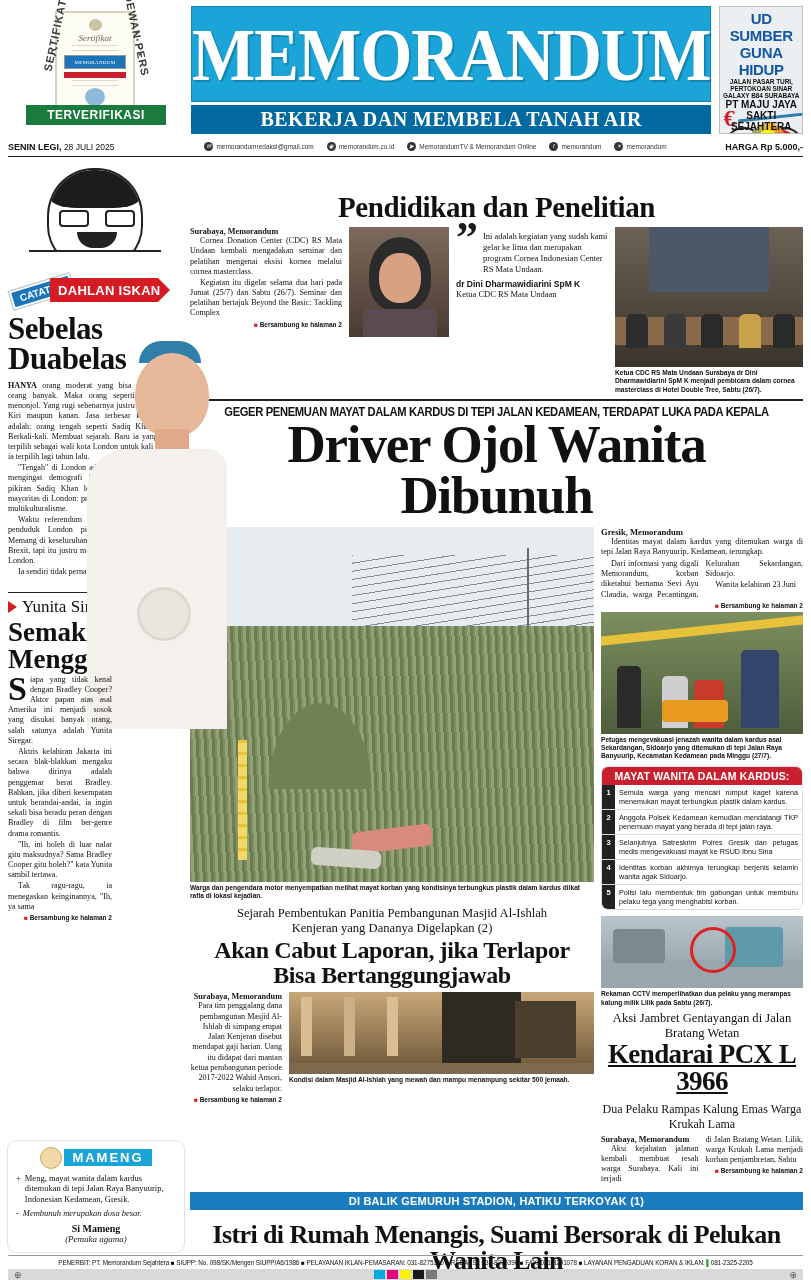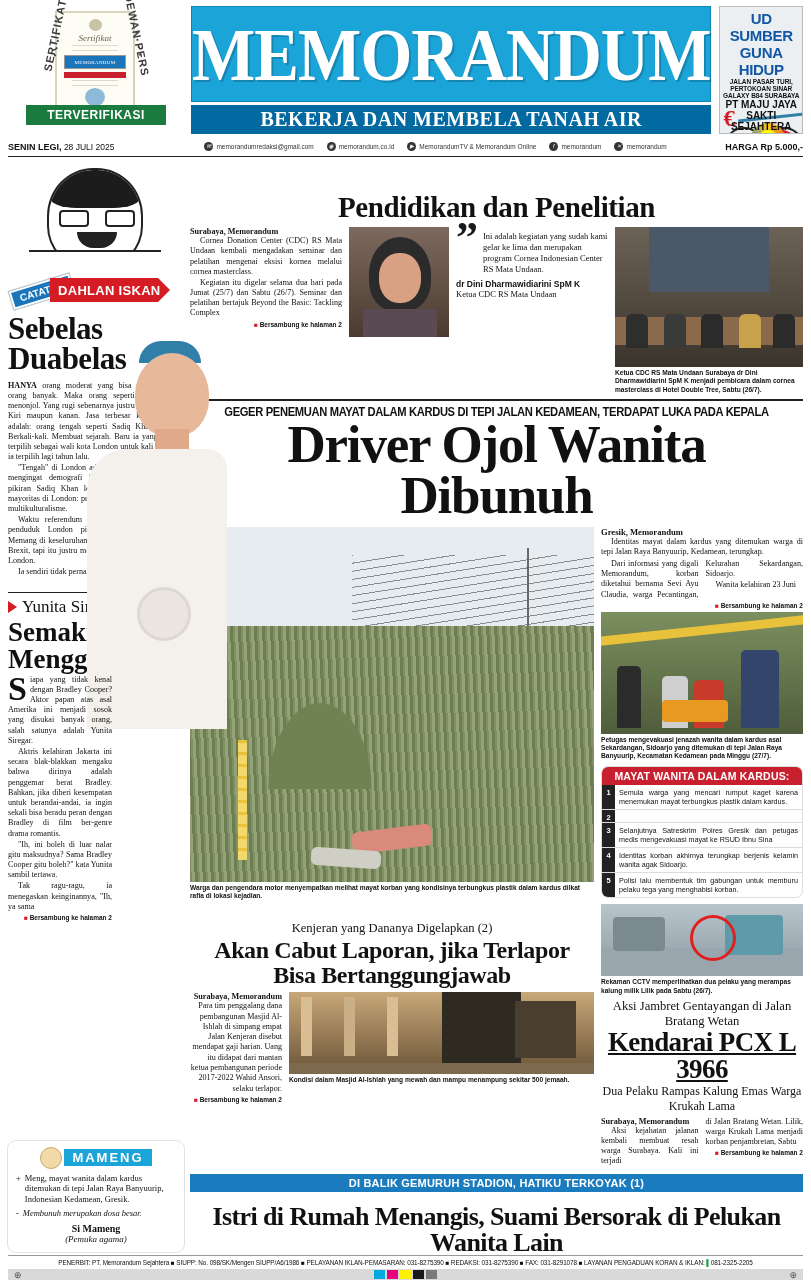--- a/index.html
+++ b/index.html
@@ -205,21 +205,21 @@
   .bl-row{ display:flex; border-bottom:1px solid #dcdcdc; }
   .bl-row:last-child{border-bottom:none;}
   .bl-n{ width:13px; background:#222; color:#fff; font-family:"Liberation Sans",sans-serif;
      font-size:7.5px; font-weight:bold; display:flex; justify-content:center; padding-top:3px;}
   .bl-t{ flex:1; padding:3px 4px; font-family:"Liberation Sans",sans-serif; font-size:7.2px; line-height:1.25; text-align:justify;}
 
   .cctv{ width:100%; height:72px; background:linear-gradient(#b9c5cc,#8d9aa3); position:relative; overflow:hidden; margin-top:6px;}
   .circ{position:absolute;left:44%;top:14%;width:46px;height:46px;border:3px solid #e02020;border-radius:50%;}
   .jam-kick{ text-align:center; font-family:"Liberation Serif",serif; font-size:12.6px; margin-top:4px;}
   .jam-head{ text-align:center; font-family:"Liberation Serif",serif; font-weight:bold; font-size:27px; line-height:1; letter-spacing:-.6px;text-decoration:underline;}
-  .jam-sub{ text-align:center; font-family:"Liberation Serif",serif; font-size:12px; margin-top:1px;}
+  .jam-sub{ text-align:center; font-family:"Liberation Serif",serif; font-size:12px; margin-top:7px;}
 
   .bottom-band{ background:#1b7bbf; color:#fff; text-align:center; font-family:"Liberation Sans",sans-serif;
      font-weight:bold; font-size:11px; padding:3px 0; letter-spacing:.2px; margin-top:6px;}
   .bot-head{ text-align:center; font-family:"Liberation Serif",serif; font-weight:bold; font-size:26px;
      line-height:1; margin-top:12px; letter-spacing:-.6px;}
 
   .footer{ position:absolute; left:8px; bottom:0; width:795px; }
   .foot-line{ border-top:1px solid #999; }
   .foot-txt{ text-align:center; font-family:"Liberation Sans",sans-serif; font-size:6.4px; padding:3px 0; letter-spacing:-.1px;}
   .foot-bar{ height:11px; background:#d9d9d9; display:flex; align-items:center; justify-content:center; gap:2px; position:relative;}
@@ -449,21 +449,21 @@
             <div class="pole"></div>
             <div class="grassy"></div>
             <div class="banan"></div>
             <div class="ladder"></div>
             <div class="tarp"></div>
             <div class="tarp2"></div>
           </div>
           <div class="cap">Warga dan pengendara motor menyempatkan melihat mayat korban yang kondisinya terbungkus plastik dalam kardus dilkat rafia di lokasi kejadian.</div>
 
           <div class="midhead-kick">
-            <br>
+            <span>Sejarah Pembentukan Panitia Pembangunan Masjid Al-Ishlah</span><br>
             <span>Kenjeran yang Dananya Digelapkan (2)</span>
           </div>
           <div class="midhead">
             <span>Akan Cabut Laporan, jika Terlapor</span><br>
             <span>Bisa Bertanggungjawab</span>
           </div>
 
           <div class="mid-grid">
             <div class="mid-c1">
               <div class="lead">Surabaya, Memorandum</div>
@@ -506,20 +506,21 @@
           <div class="cap">Petugas mengevakuasi jenazah wanita dalam kardus asal Sekardangan, Sidoarjo yang ditemukan di tepi Jalan Raya Banyuurip, Kecamatan Kedamean pada Minggu (27/7).</div>
 
           <div class="boxlist">
             <div class="boxlist-h">MAYAT WANITA DALAM KARDUS:</div>
             <div class="bl-row">
               <div class="bl-n">1</div>
               <div class="bl-t">Semula warga yang mencari rumput kaget karena menemukan mayat terbungkus plastik dalam kardus.</div>
             </div>
             <div class="bl-row">
               <div class="bl-n">2</div>
+              <div class="bl-t">Anggota Polsek Kedamean kemudian mendatangi TKP penemuan mayat yang berada di tepi jalan raya.</div>
             </div>
             <div class="bl-row">
               <div class="bl-n">3</div>
               <div class="bl-t">Selanjutnya Satreskrim Polres Gresik dan petugas medis mengevakuasi mayat ke RSUD Ibnu Sina</div>
             </div>
             <div class="bl-row">
               <div class="bl-n">4</div>
               <div class="bl-t">Identitas korban akhirnya terungkap berjenis kelamin wanita agak Sidoarjo.</div>
             </div>
             <div class="bl-row">

